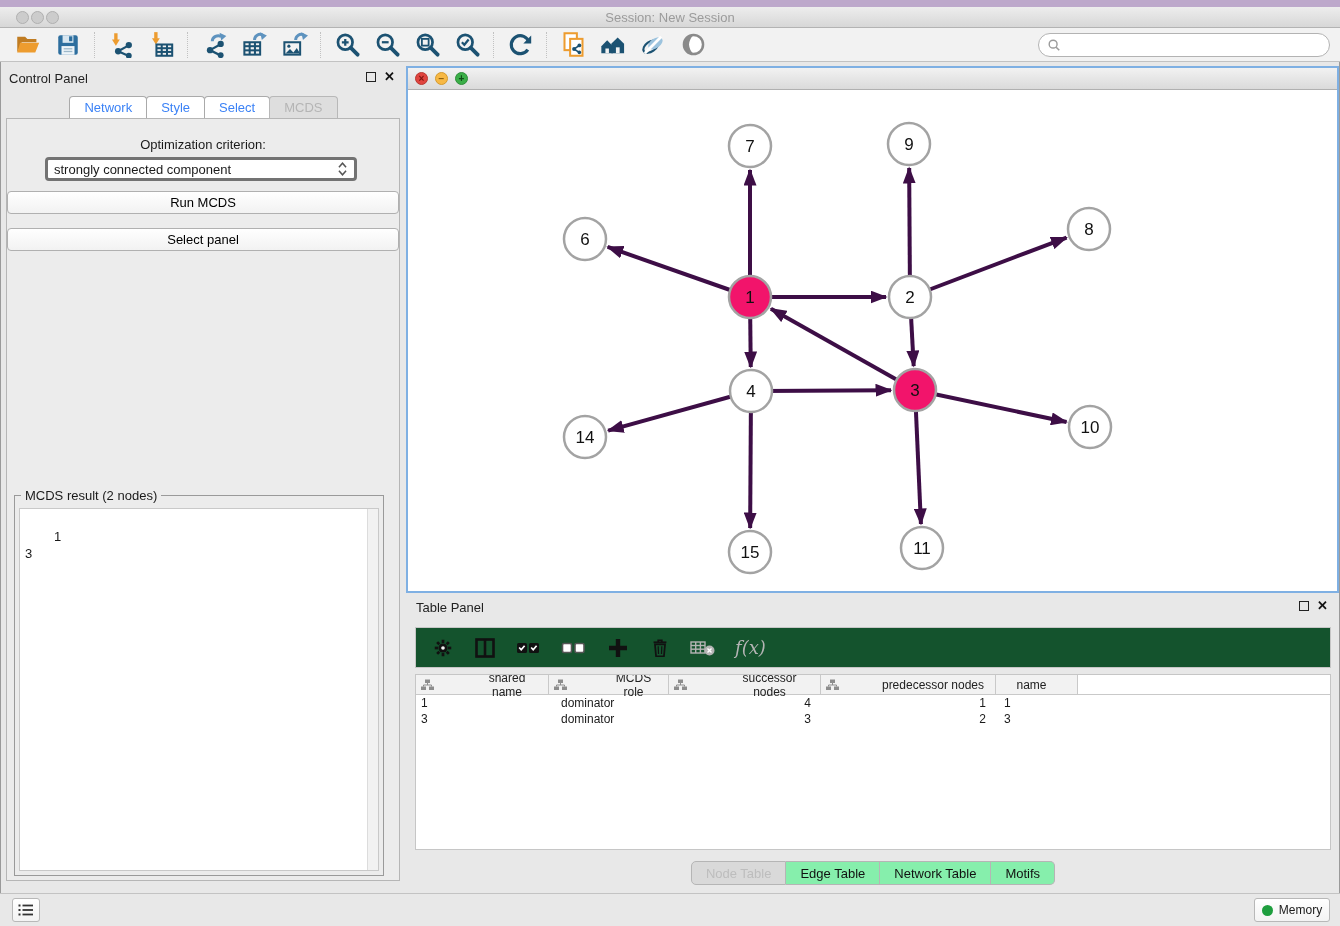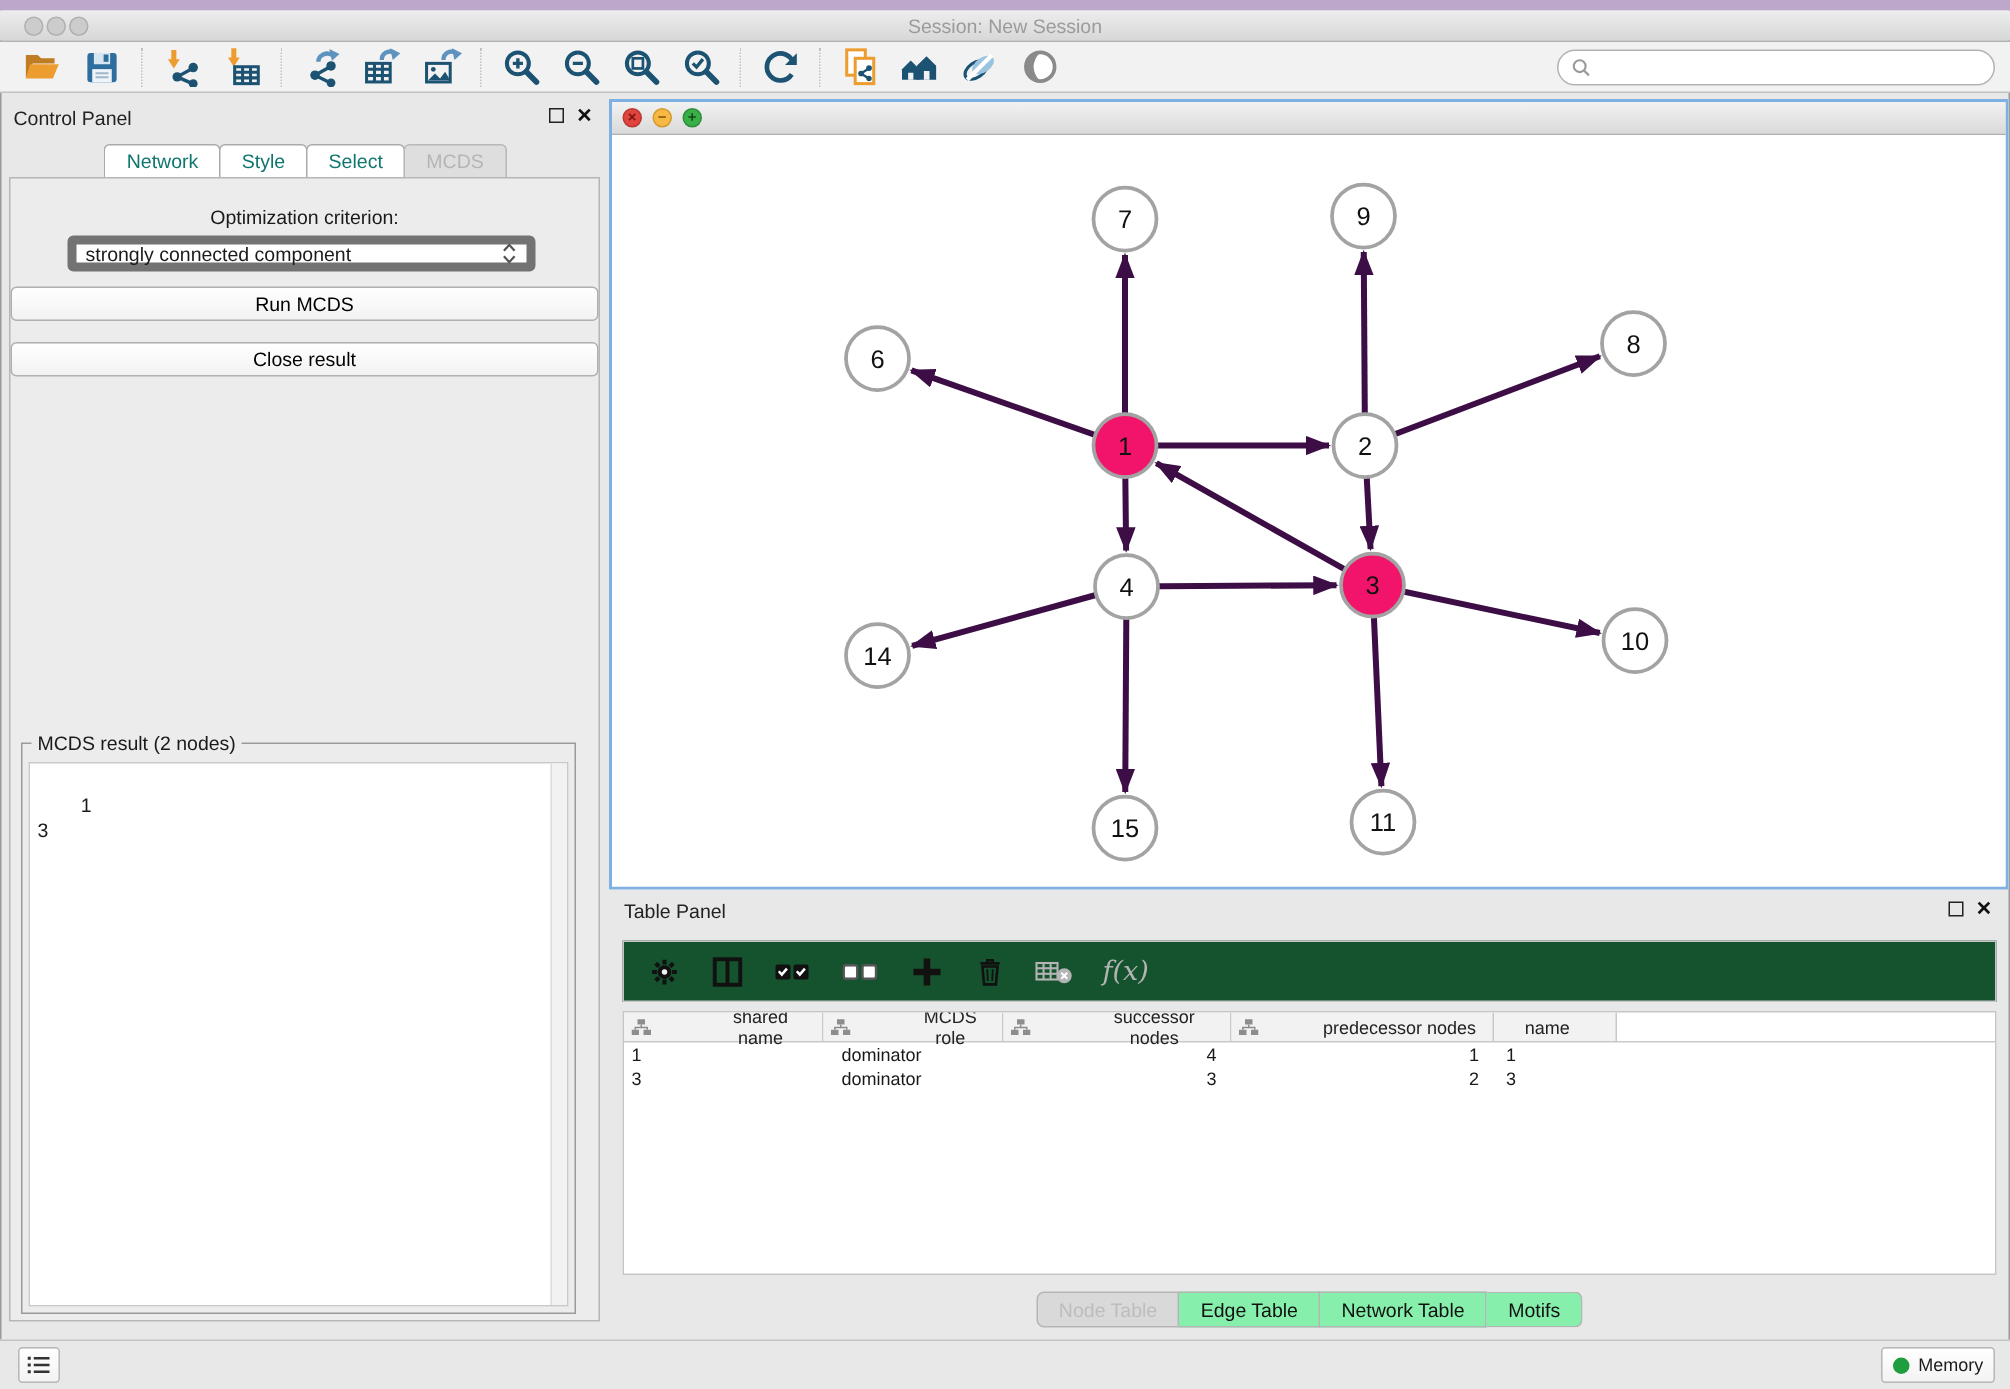--- a/index.html
+++ b/index.html
@@ -27,27 +27,27 @@
                display:flex; align-items:center; padding-left:8px; }
   .searchbox input { border:none; outline:none; flex:1; font-size:13px; background:transparent;
                      font-family:"Liberation Sans",sans-serif; }
 
   
   .control-panel { position:absolute; left:1px; top:66px; width:404px; height:827px; }
   .panel-head { position:absolute; left:8px; top:5px; font-size:13px; color:#222; }
   .panel-icons { position:absolute; right:10px; top:6px; display:flex; gap:8px; align-items:center; }
   .cp-tabs { position:absolute; left:0; right:0; top:30px; height:22px; display:flex; justify-content:center; }
   .cp-tab { border:1px solid #aaaaaa; border-bottom:none; background:#fff; font-size:13px;
-            padding:3px 14px 2px; margin-right:-1px; border-radius:4px 4px 0 0; color:#0f766e; }
+            padding:3px 14px 2px; margin-right:-1px; border-radius:4px 4px 0 0; color:#3b82f6; }
   .cp-tab.disabled { background:#dedede; color:#b5b5b5; border-color:#b8b8b8; }
   .cp-inner { position:absolute; left:5px; right:5px; top:52px; height:763px;
               background:#ececec; border:1px solid #b6b6b6; }
   .opt-label { position:absolute; left:0; right:0; top:18px; text-align:center; font-size:13px; }
   .dropdown { position:absolute; left:38px; top:38px; width:312px; height:24px; background:#fff;
-              border:6px solid #737373; border-radius:4px; display:flex; align-items:center;
+              border:3px solid #737373; border-radius:4px; display:flex; align-items:center;
               padding:0 6px; font-size:13px; }
   .dropdown .dd-val { flex:1; }
   .btn { background:linear-gradient(#ffffff,#f2f2f2); border:1px solid #b0b0b0; border-radius:4px;
          font-size:13px; padding:3px 12px; font-family:"Liberation Sans",sans-serif; }
   .cp-btnrow { position:absolute; left:0; right:0; top:72px; display:flex; justify-content:center; gap:14px;flex-direction:column; }
   .fieldset { position:absolute; left:7px; right:15px; top:376px; height:381px; border:1px solid #9a9a9a; }
   .fieldset .legend { position:absolute; left:6px; top:-8px; background:#ececec; padding:0 4px;
                       font-size:13px; }
   .result-area { position:absolute; left:4px; right:4px; top:12px; bottom:4px; background:#fff;
                  border:1px solid #c9c9c9; font-size:13px; line-height:17px; padding:2px 5px;
@@ -287,21 +287,21 @@
     <div class="opt-label">Optimization criterion:</div>
     <div class="dropdown">
       <span class="dd-val">strongly connected component</span>
       <svg width="11" height="16" viewBox="0 0 12 18">
         <path d="M2 7l4-4.5L10 7" fill="none" stroke="#555" stroke-width="1.7"></path>
         <path d="M2 11l4 4.5L10 11" fill="none" stroke="#555" stroke-width="1.7"></path>
       </svg>
     </div>
     <div class="cp-btnrow">
       <button class="btn">Run MCDS</button>
-      <button class="btn">Close result</button>
+      <button class="btn">Select panel</button>
     </div>
     <div class="fieldset">
       <span class="legend">MCDS result (2 nodes)</span>
       <div class="result-area">
         <span id="result-text">1
 3</span>
         <div class="result-scroll"></div>
       </div>
     </div>
   </div>

